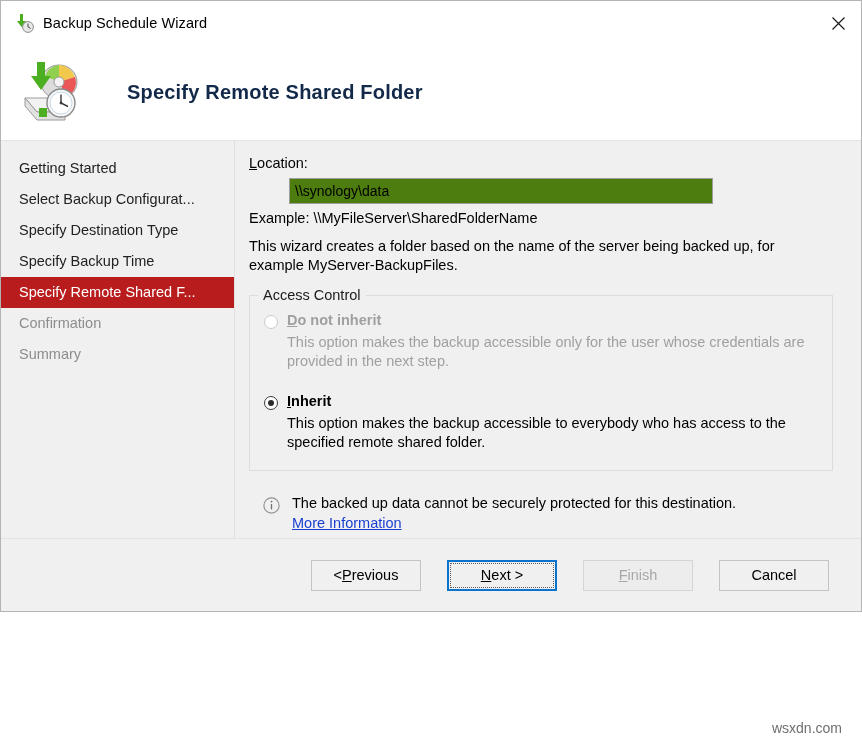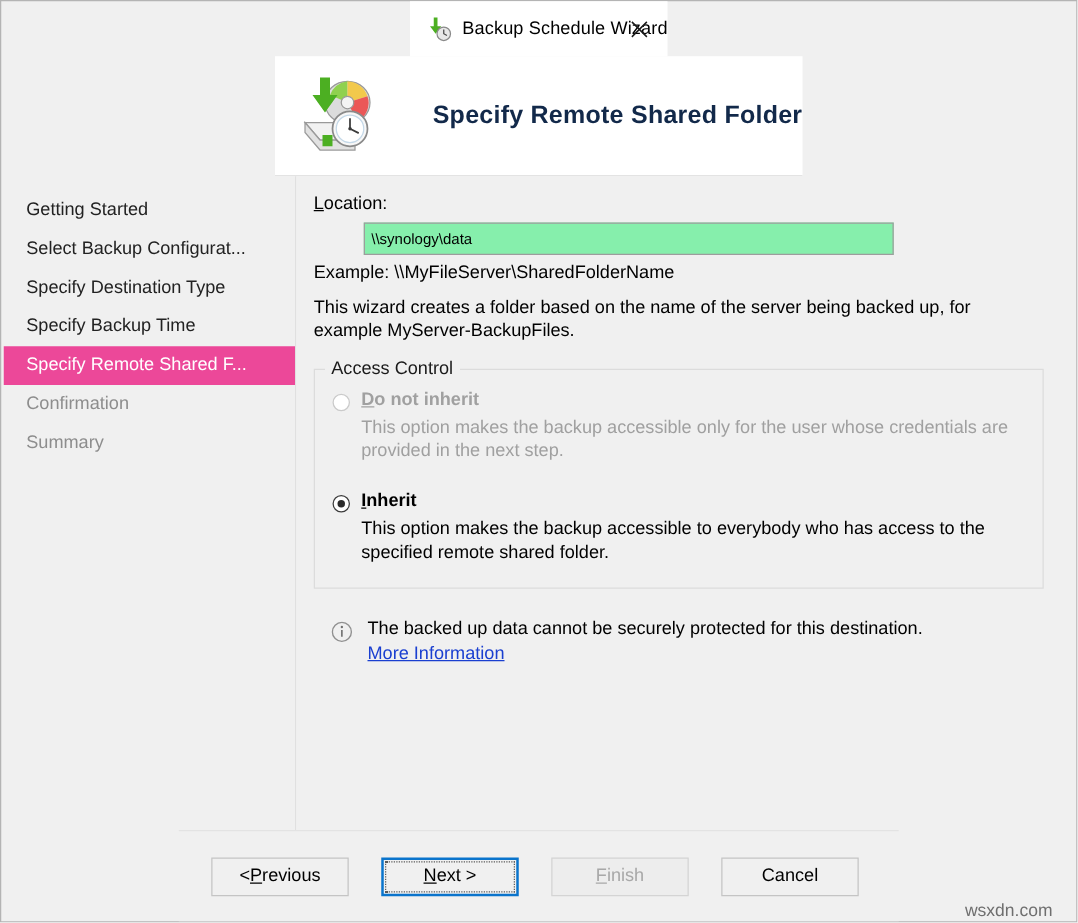--- a/index.html
+++ b/index.html
@@ -14,27 +14,26 @@
     color: #000000;
     overflow: hidden;
     position: relative;
   }
 
   
   #window {
     position: absolute;
     left: 0; top: 0;
     width: 862px;
-    height: 738px;
+    height: 612px;
     background: #f0f0f0;
     border: 1px solid #b4b4b4;
     box-sizing: border-box;
     display: flex;
     flex-direction: column;
-    align-items: center;
   }
 
   
   #titlebar {
     height: 44px;
     background: #ffffff;
     display: flex;
     align-items: center;
     flex: 0 0 auto;
     position: relative;
@@ -110,21 +109,21 @@
     height: 31px;
     line-height: 31px;
     padding-left: 18px;
     font-size: 14.5px;
     color: #222222;
     white-space: nowrap;
     overflow: hidden;
     cursor: default;
   }
   .nav-item.selected {
-    background: #ec4899;
+    background: #b91c1c;
     color: #ffffff;
   }
   .nav-item.disabled {
     color: #8d8d8d;
   }
 
   
   #content {
     flex: 1 1 auto;
     background: #f0f0f0;
@@ -140,25 +139,25 @@
     font-size: 14.5px;
     color: #000;
     margin-bottom: 7px;
   }
   u.accel { text-decoration: underline; }
 
   #location-input {
     margin-left: 40px;
     width: 424px;
     height: 25px;
-    background: #86efac;
+    background: #4d7c0f;
     border: 1px solid #9d9d9d;
     box-sizing: border-box;
     font-family: "Liberation Sans", sans-serif;
-    font-size: 12px;
+    font-size: 14px;
     color: #000;
     padding: 12px 5px;
     outline: none;
     display: block;
   }
   #example-line {
     font-size: 14.5px;
     margin-top: 6px;
   }
   #desc-paragraph {

